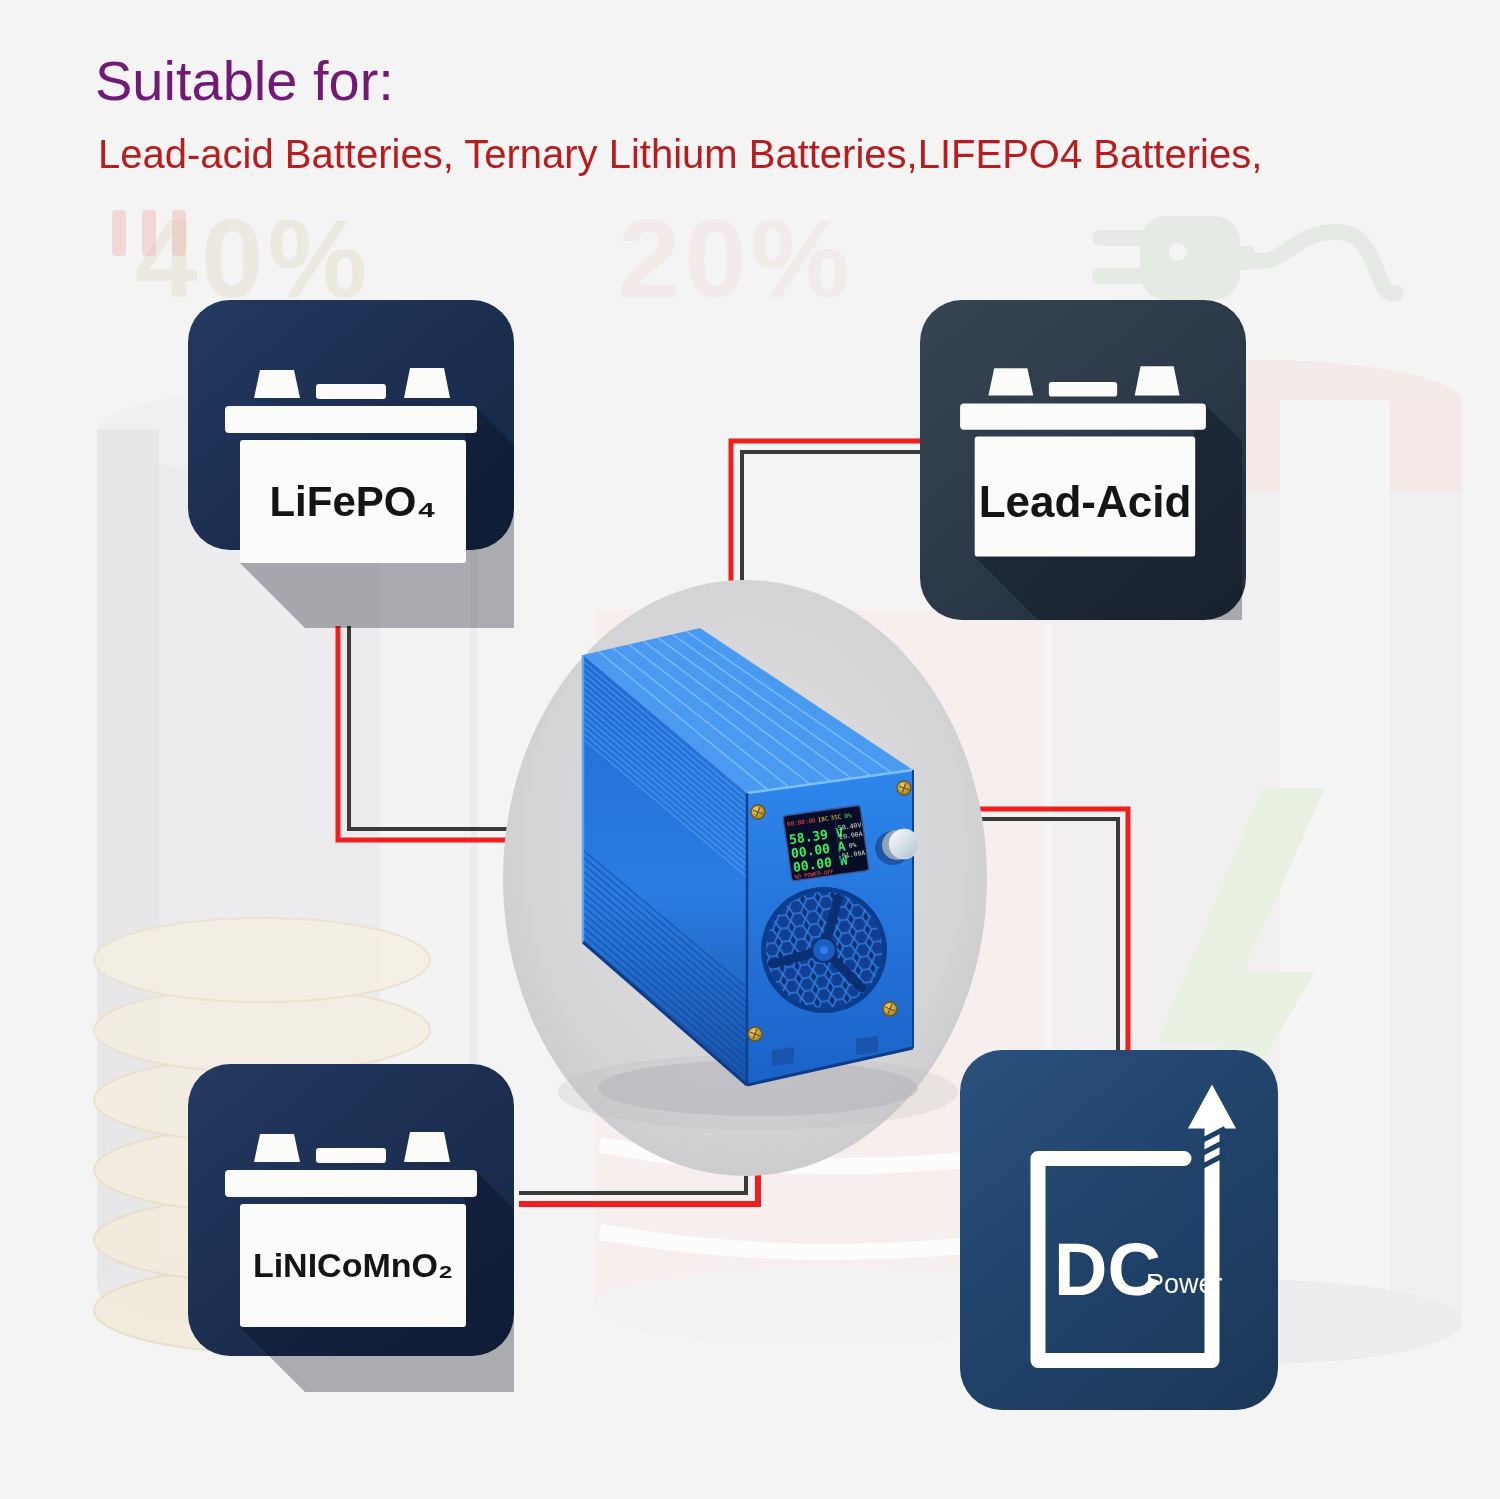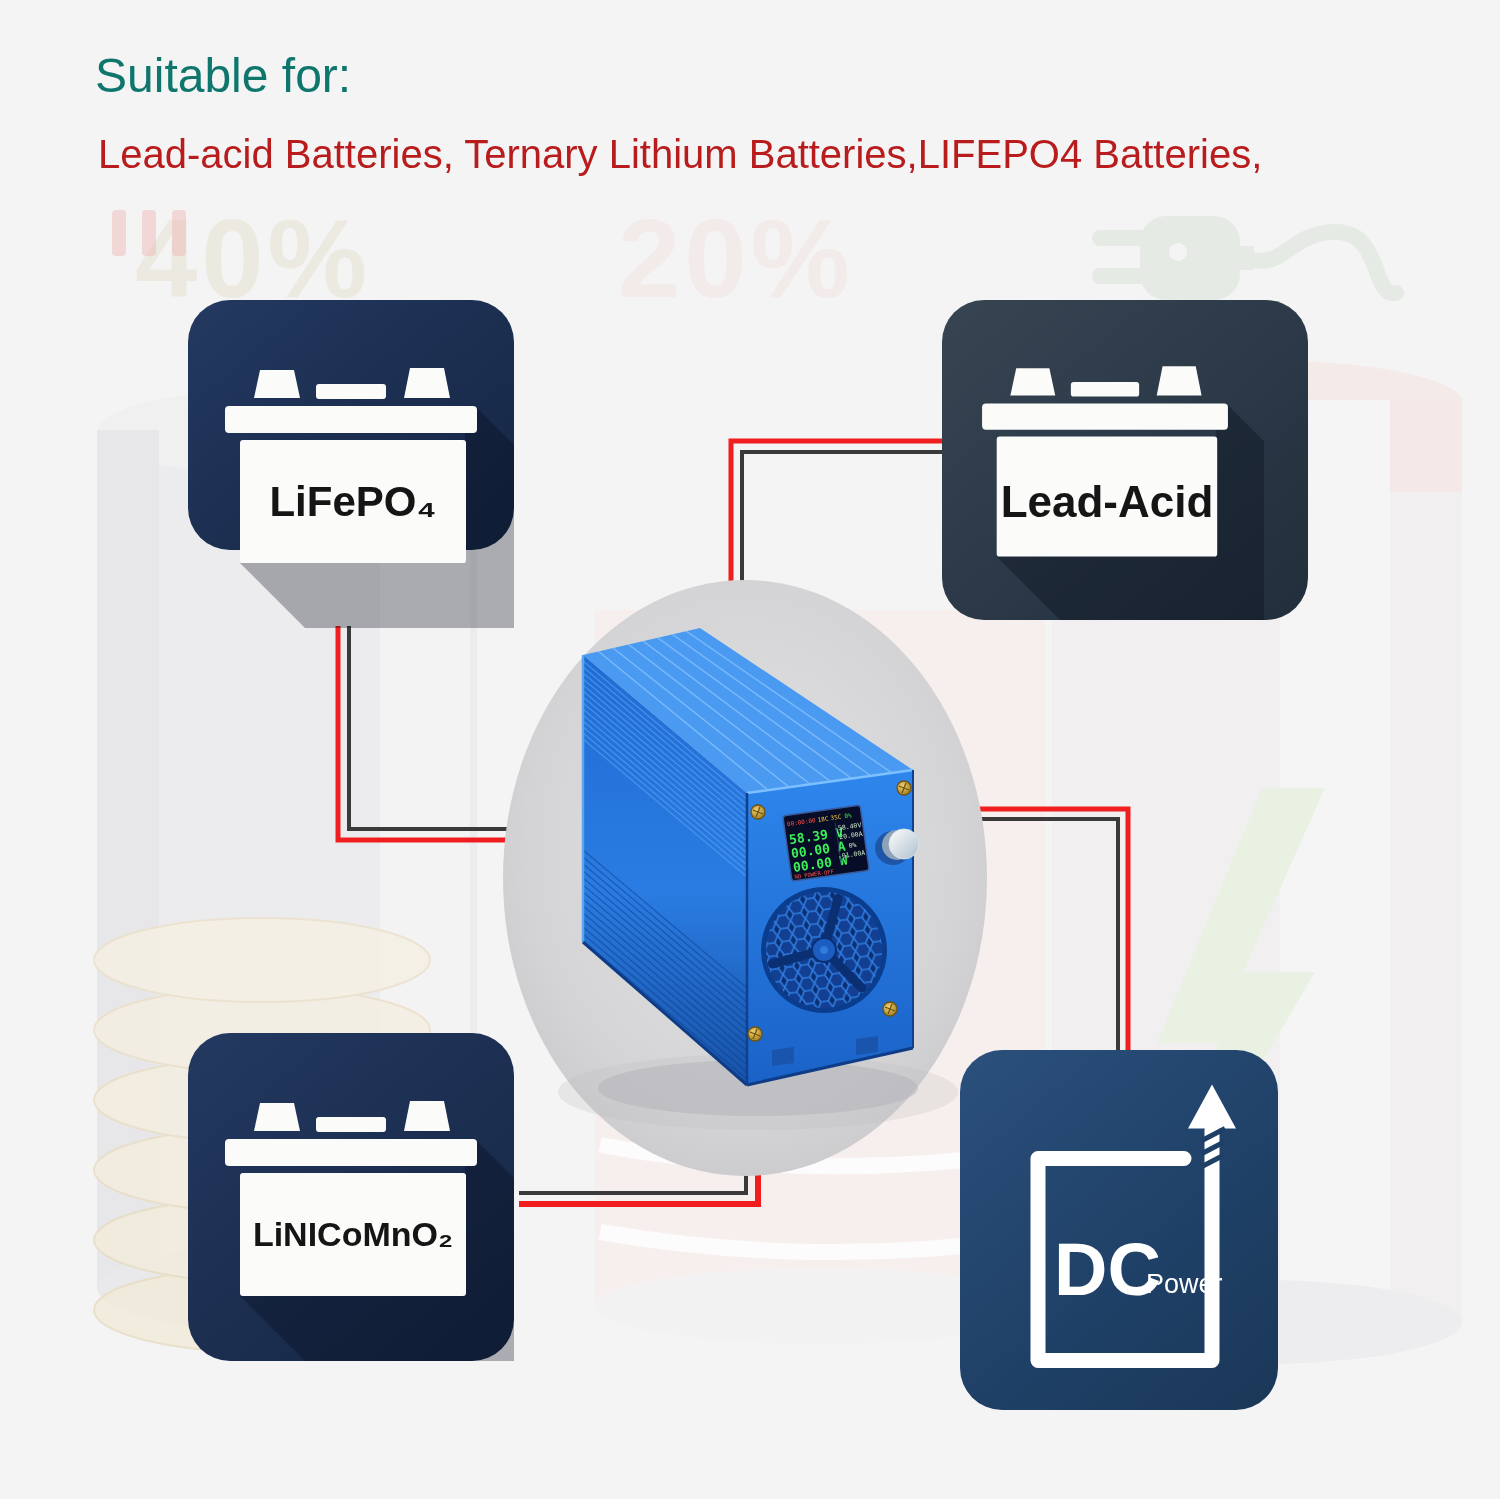--- a/index.html
+++ b/index.html
@@ -1,29 +1,29 @@
 <!DOCTYPE html>
 <html><head>
 <meta charset="utf-8">
 <style>
   html,body{margin:0;padding:0;background:#e9e9ea;}
   #canvas{position:relative;width:1500px;height:1499px;background:#f4f4f5;overflow:hidden;
           font-family:"Liberation Sans","DejaVu Sans",sans-serif;}
   #bg{position:absolute;left:0;top:0;z-index:1;}
   .hdr{position:absolute;z-index:30;color:#22304a;}
-  #title{left:95px;top:48px;font-size:48px;letter-spacing:0px;color:#0f766e;}
+  #title{left:95px;top:48px;font-size:56px;letter-spacing:0px;color:#701a75;}
   #sub1{left:98px;top:132px;font-size:40px;color:#b91c1c;}
   #sub2{left:98px;top:180px;font-size:40px;color:#28344c;}
   .square{position:absolute;width:326px;border-radius:42px;z-index:20;}
   .sq-navy{background:linear-gradient(140deg,#243961 0%,#1b2e50 55%,#152643 100%);}
   .sq-slate{background:linear-gradient(140deg,#374553 0%,#2a3847 55%,#212e3b 100%);}
   .sq-steel{background:linear-gradient(140deg,#2a507c 0%,#1f4066 60%,#1a3757 100%);}
   #sq-lifepo4{left:188px;top:300px;height:250px;}
-  #sq-leadacid{left:942px;top:300px;height:320px;padding-left:40px;}
-  #sq-ternary{left:188px;top:1033px;height:328px;}
+  #sq-leadacid{left:920px;top:300px;height:320px;}
+  #sq-ternary{left:188px;top:1064px;height:292px;}
   #sq-dc{left:960px;top:1050px;width:318px;height:360px;}
   .bat-svg{position:absolute;left:0;top:0;}
   .bat-label{position:absolute;left:52px;top:140px;width:226px;height:123px;
              display:flex;align-items:center;justify-content:center;
              font-weight:bold;color:#151515;}
   #sq-lifepo4 .bat-label{font-size:42px;}
   #sq-leadacid .bat-label{font-size:44px;}
   #sq-ternary .bat-label{font-size:34px;}
   .dc-text{position:absolute;left:0;top:0;width:100%;height:100%;}
 </style>

